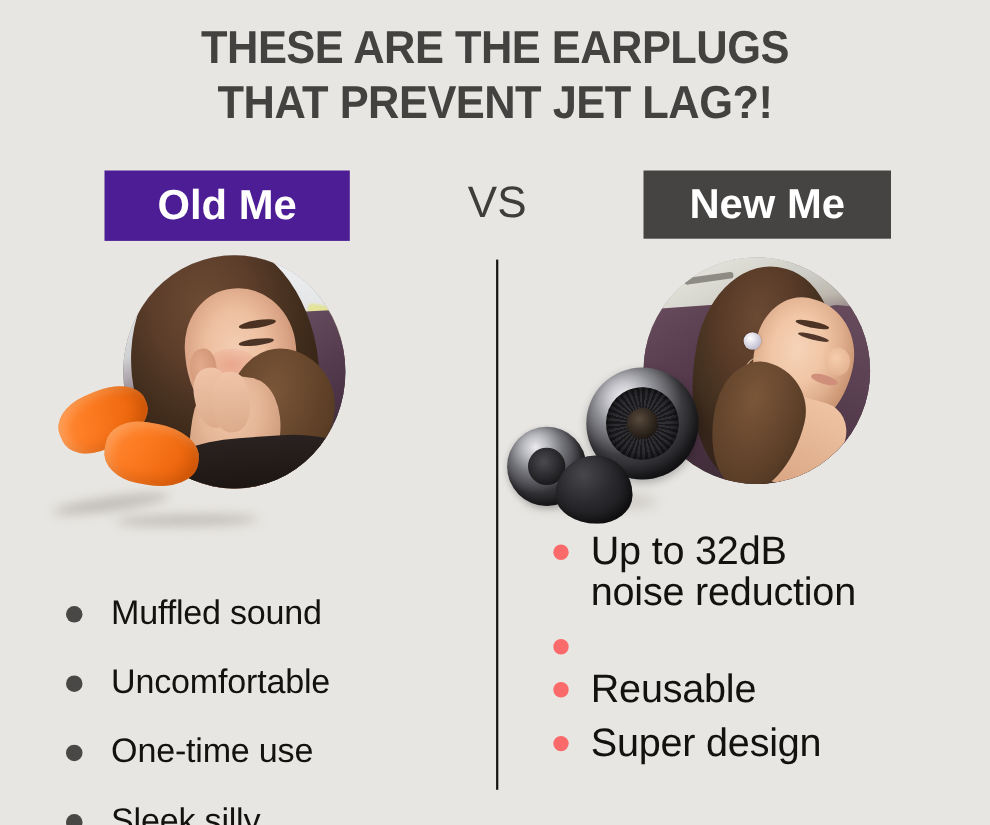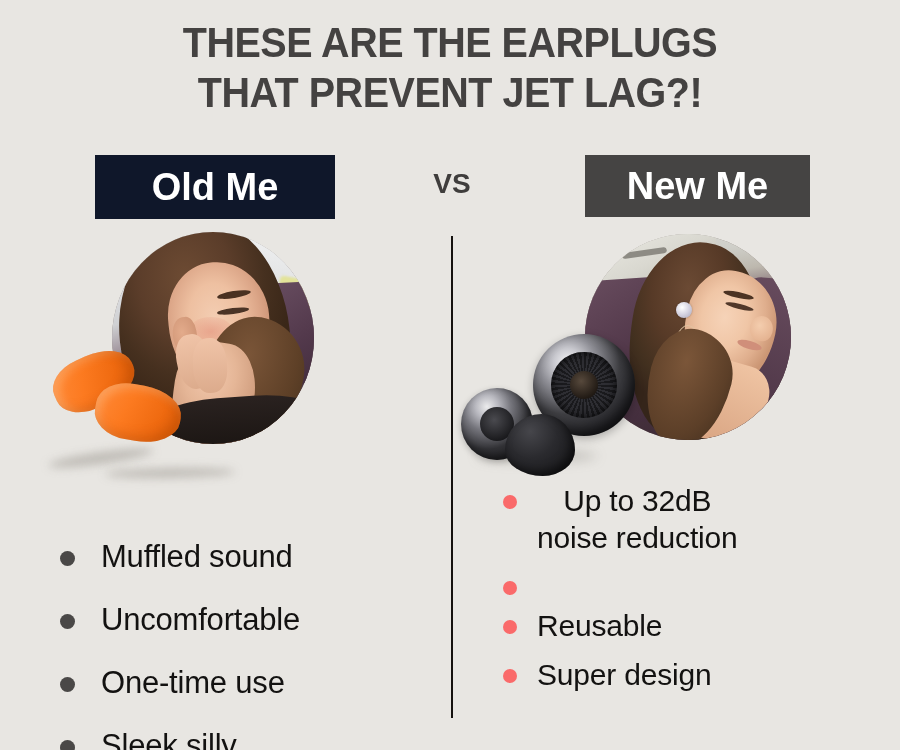--- a/index.html
+++ b/index.html
@@ -46,22 +46,22 @@
   }
 
   
   .vs-label {
     position: absolute;
     left: 406px;
     top: 160px;
     width: 92px;
     text-align: center;
     color: #3f3d3c;
-    font-size: 28px;
-    font-weight: 700;
+    font-size: 40px;
+    font-weight: 400;
     letter-spacing: 0px;
     line-height: 48px;
   }
 
   
   .divider {
     position: absolute;
     left: 451px;
     top: 236px;
     width: 2px;
@@ -80,23 +80,23 @@
     display: flex;
     align-items: center;
     justify-content: center;
     color: #ffffff;
     font-weight: 700;
     line-height: 1;
   }
   .badge.old {
     left: 95px;
     top: 155px;
-    width: 240px;
+    width: 223px;
     height: 64px;
-    background: #0f172a;
+    background: #4c1d95;
     font-size: 38px;
   }
   .badge.new {
     left: 132px;   
     top: 155px;
     width: 225px;
     height: 62px;
     background: #454443;
     font-size: 38px;
   }
@@ -486,21 +486,21 @@
   }
 
   .bullet-text {
     font-size: 31px;
     line-height: 39px;
     font-weight: 400;
     letter-spacing: -0.2px;
     color: #131211;
     white-space: pre-line;
   }
-  .bullets.right .bullet-text { font-size: 30px; line-height: 37px; text-align: center; }
+  .bullets.right .bullet-text { font-size: 36px; line-height: 37px; }
 </style>
 </head>
 <body>
 
 <div class="canvas">
 
   <div class="headline">
     <span class="line">THESE ARE THE EARPLUGS</span>
     <span class="line">THAT PREVENT JET LAG?!</span>
   </div>

